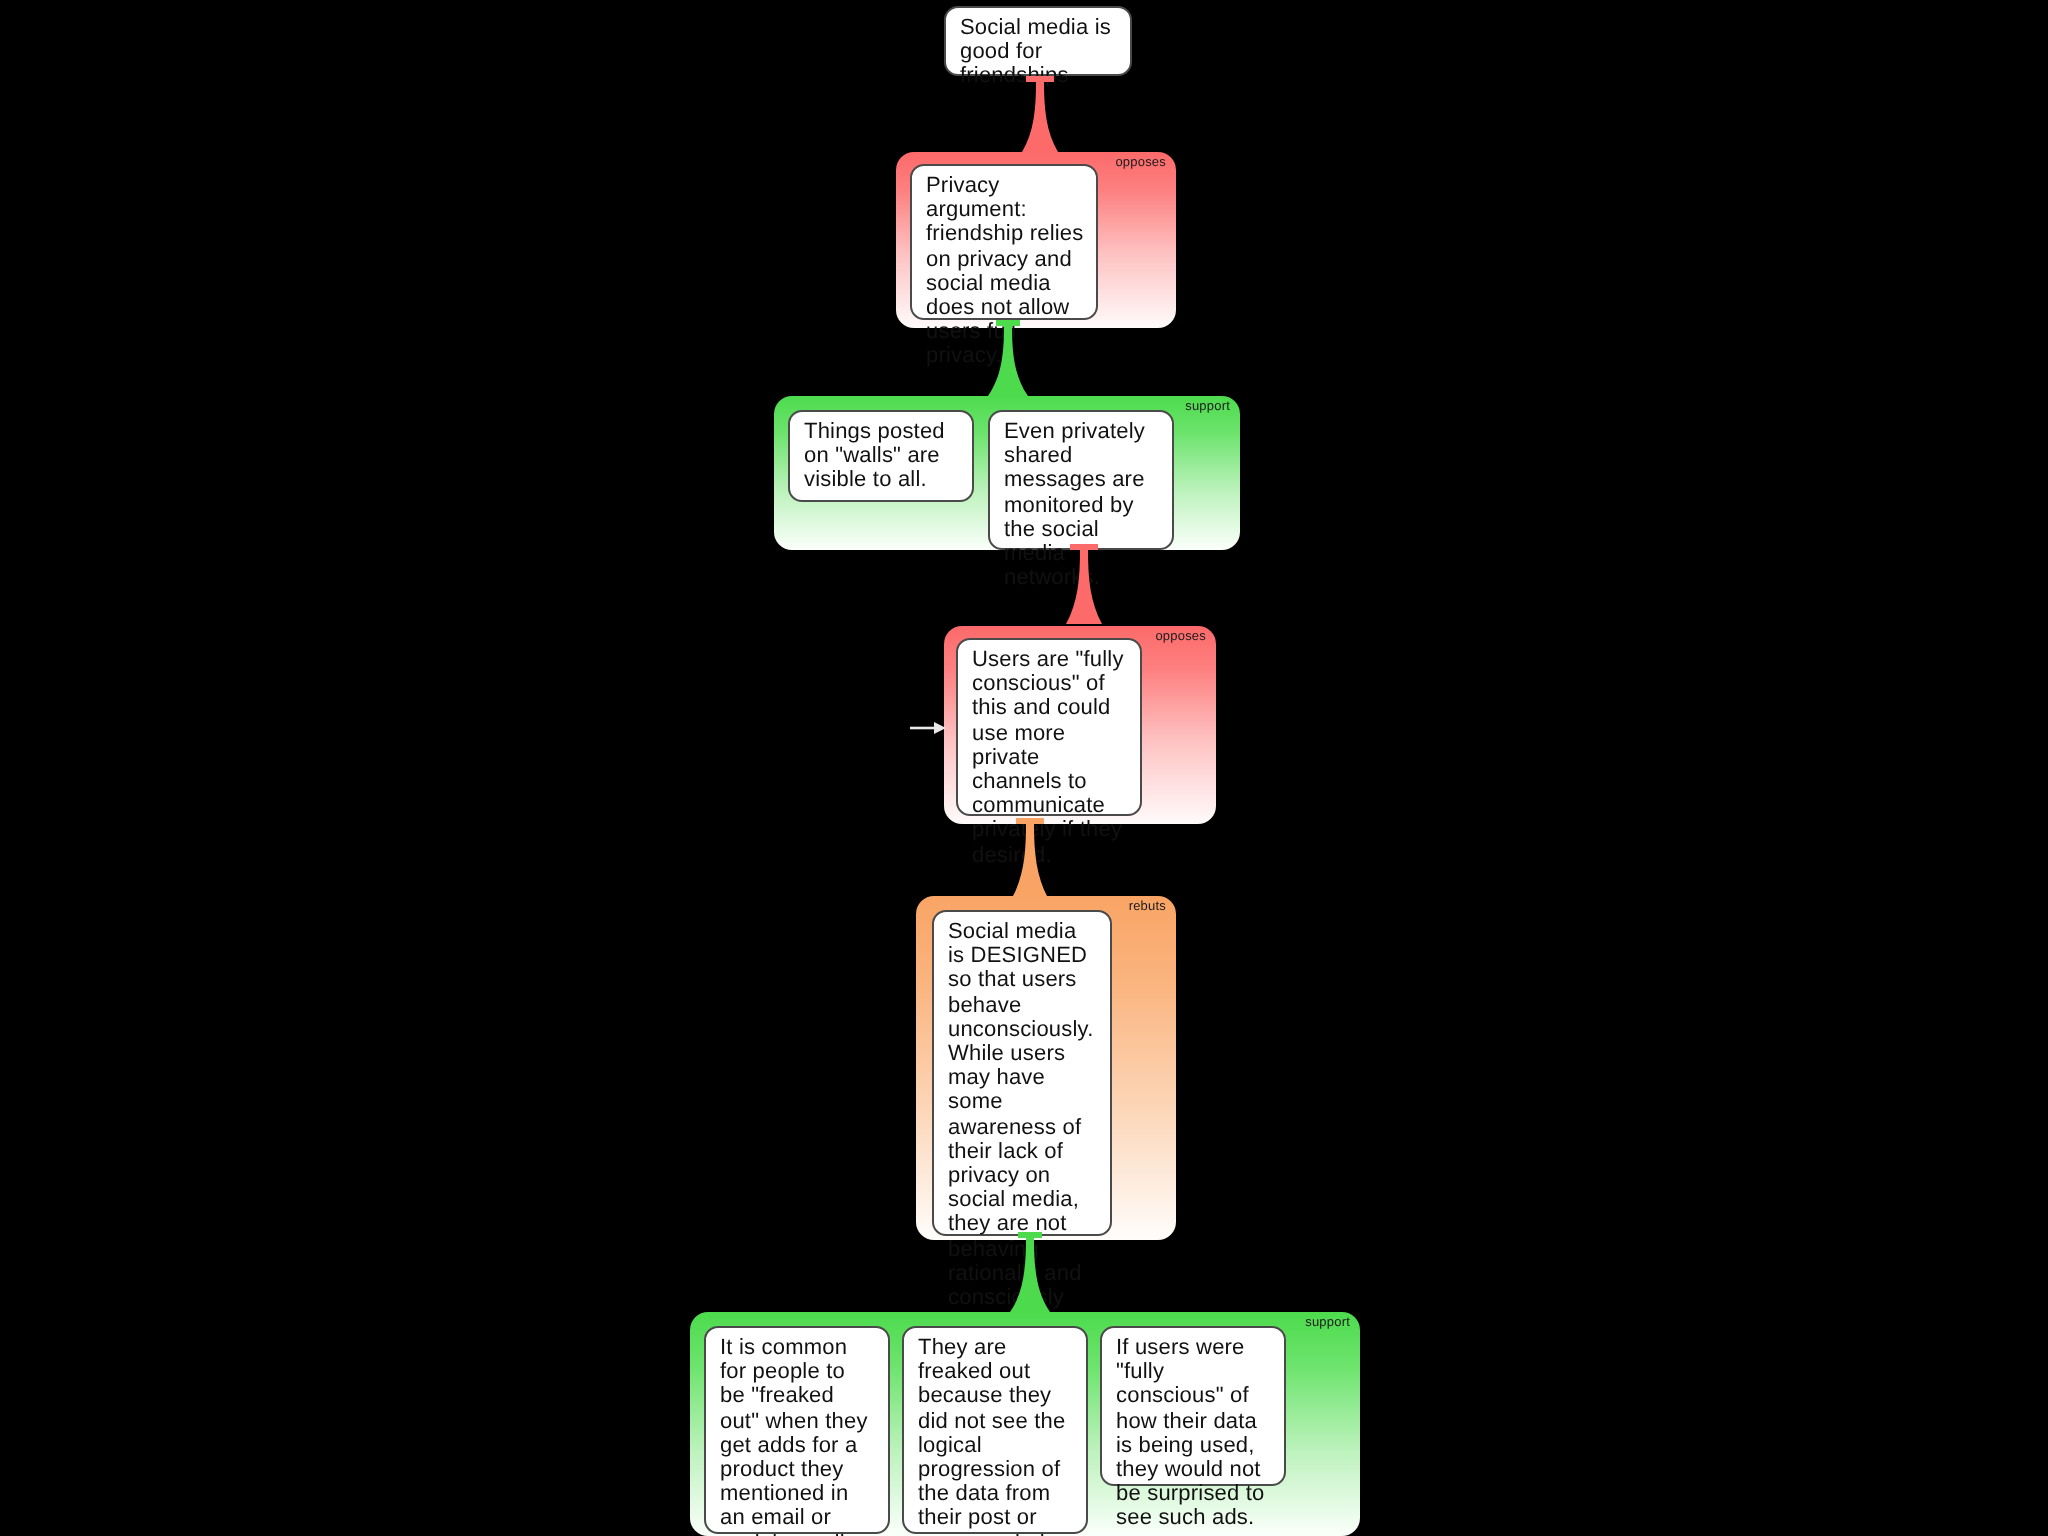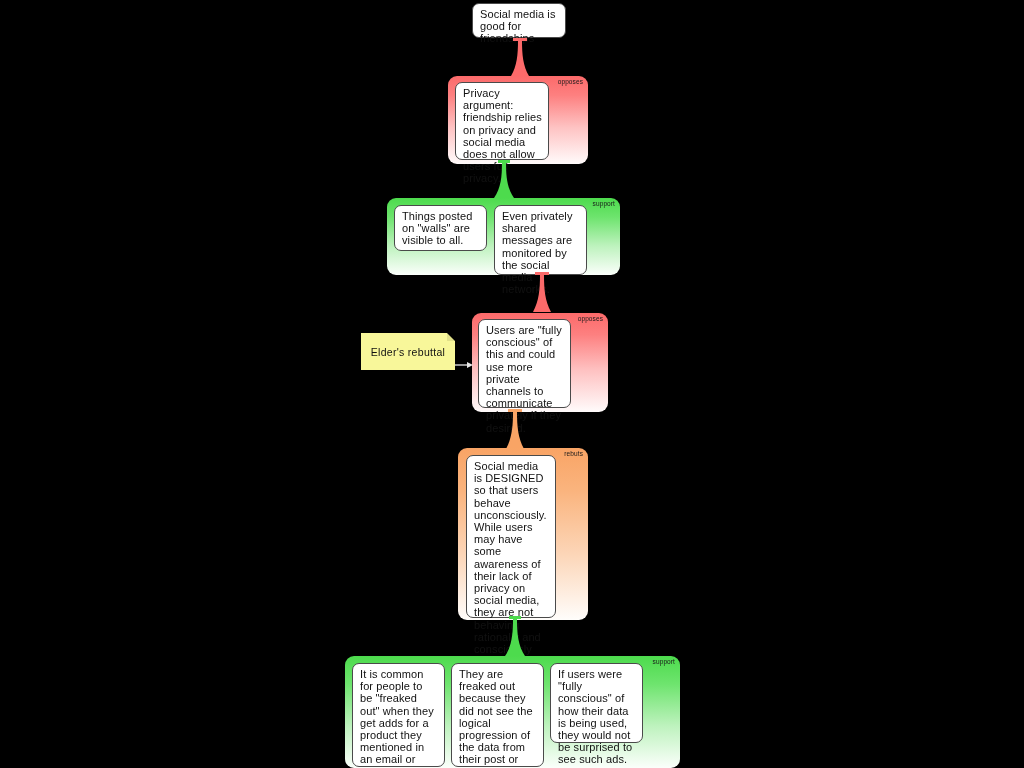--- a/index.html
+++ b/index.html
@@ -133,24 +133,20 @@
     </svg>
   </div>
 
   <div class="relbox opposes" style="left:472px; top:313px; width:136px; height:99px;">
     <span class="rel-label">opposes</span>
   </div>
   <div class="card" style="left:478px; top:319px; width:93px; height:89px;">
     <span>Users are "fully conscious" of this and could use more private channels to communicate privately if they desired.</span>
   </div>
 
-  <div class="note" style="left:361px; top:333px; width:94px; height:37px;">
-    <span class="note-fold"></span>
-    <span>Elder's rebuttal</span>
-  </div>
   <div class="note-arrow" style="left:455px; top:357px; width:20px; height:12px;">
     <svg width="20" height="12" viewBox="0 0 20 12">
       <path d="M0,6 L14,6" stroke="#e8e8e8" stroke-width="1.3" fill="none"></path>
       <path d="M18,6 L12,3 L12,9 Z" fill="#e8e8e8"></path>
     </svg>
   </div>
 
   <div class="conn" style="left:500px; top:409px; width:30px; height:42px;">
     <svg width="30" height="42" viewBox="0 0 30 42">
       <path d="M8,0 L22,0 L22,3 L17,3 C17,17 18,29 24,40 L6,40 C12,29 13,17 13,3 L8,3 Z" fill="#f9a465"></path>

